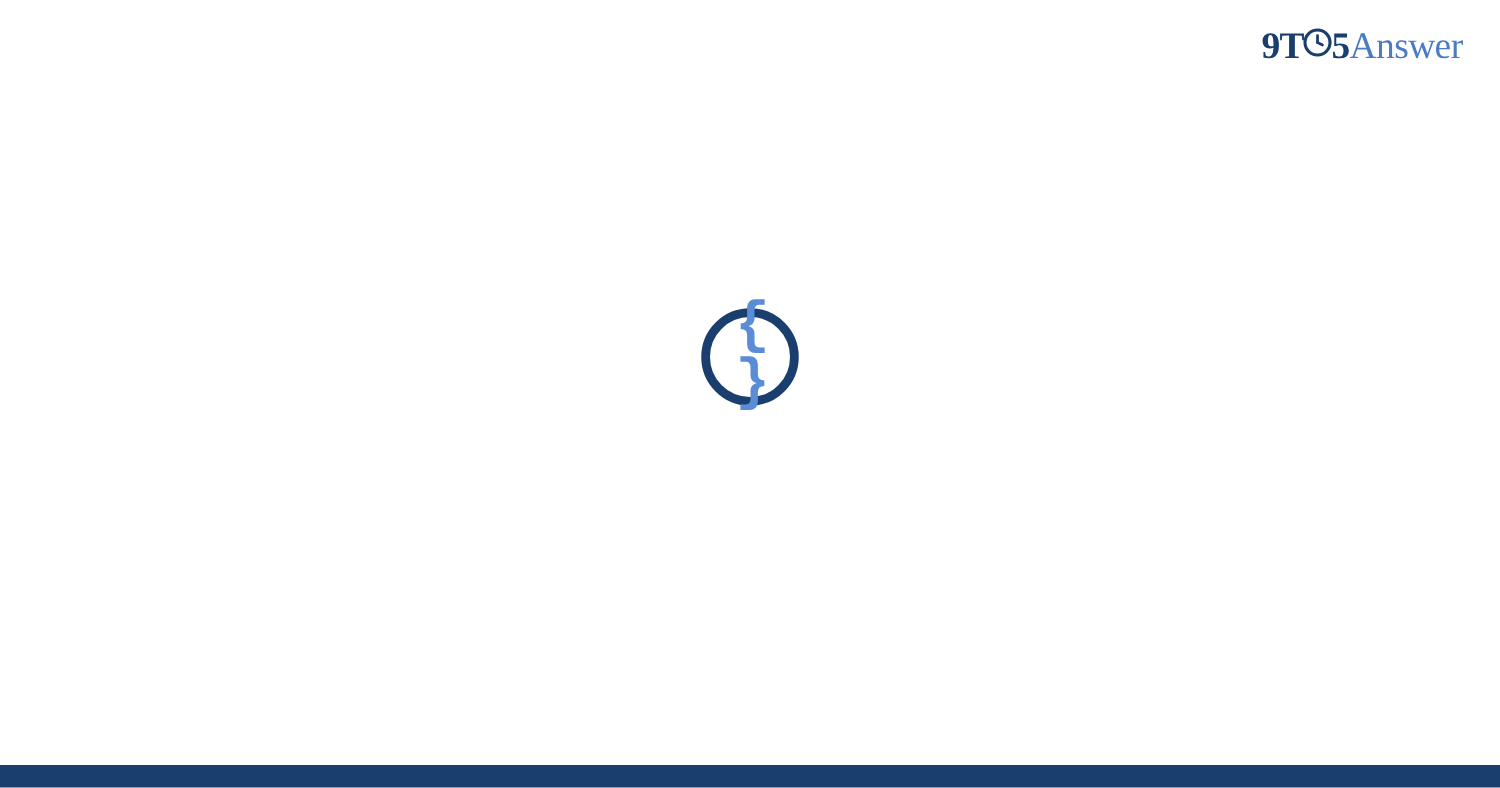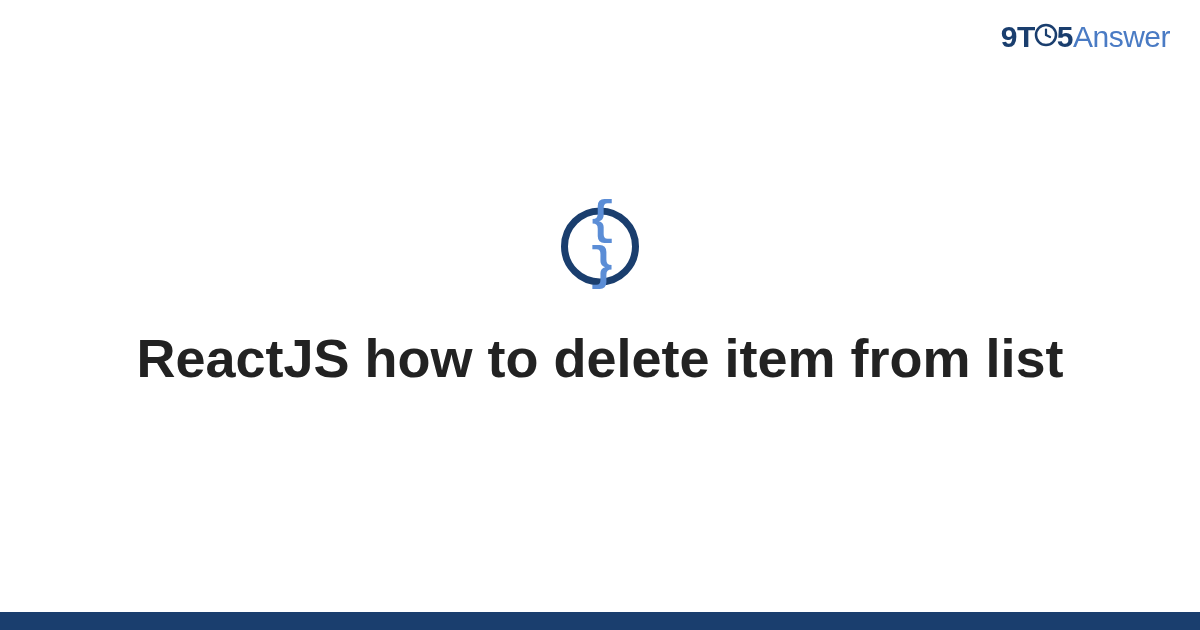--- a/index.html
+++ b/index.html
@@ -15,20 +15,21 @@
       position: relative;
       overflow: hidden;
     }
     .logo {
       position: absolute;
       top: 20px;
       right: 30px;
       font-size: 30px;
       font-weight: 600;
       letter-spacing: -0.5px;
+      font-family: Liberation Serif, serif;
     }
     .logo .nine {
       color: #1a3e6e;
     }
     .logo .t {
       color: #1a3e6e;
     }
     .logo .clock {
       display: inline-block;
       vertical-align: middle;
@@ -97,16 +98,15 @@
       <line x1="12" y1="12" x2="12" y2="6.5" stroke="#1a3e6e" stroke-width="2.2" stroke-linecap="round"></line>
       <line x1="12" y1="12" x2="16" y2="14" stroke="#1a3e6e" stroke-width="2.2" stroke-linecap="round"></line>
     </svg>
   </span><span class="five">5</span><span class="answer">Answer</span>
 </div>
 
 <div class="center-content">
   <div class="category-icon">
     <span class="braces">{ }</span>
   </div>
-  <h1 class="title">ReactJS how to delete item from list</h1>
 </div>
 
 <div class="footer-bar"></div>
 
 </body></html>

